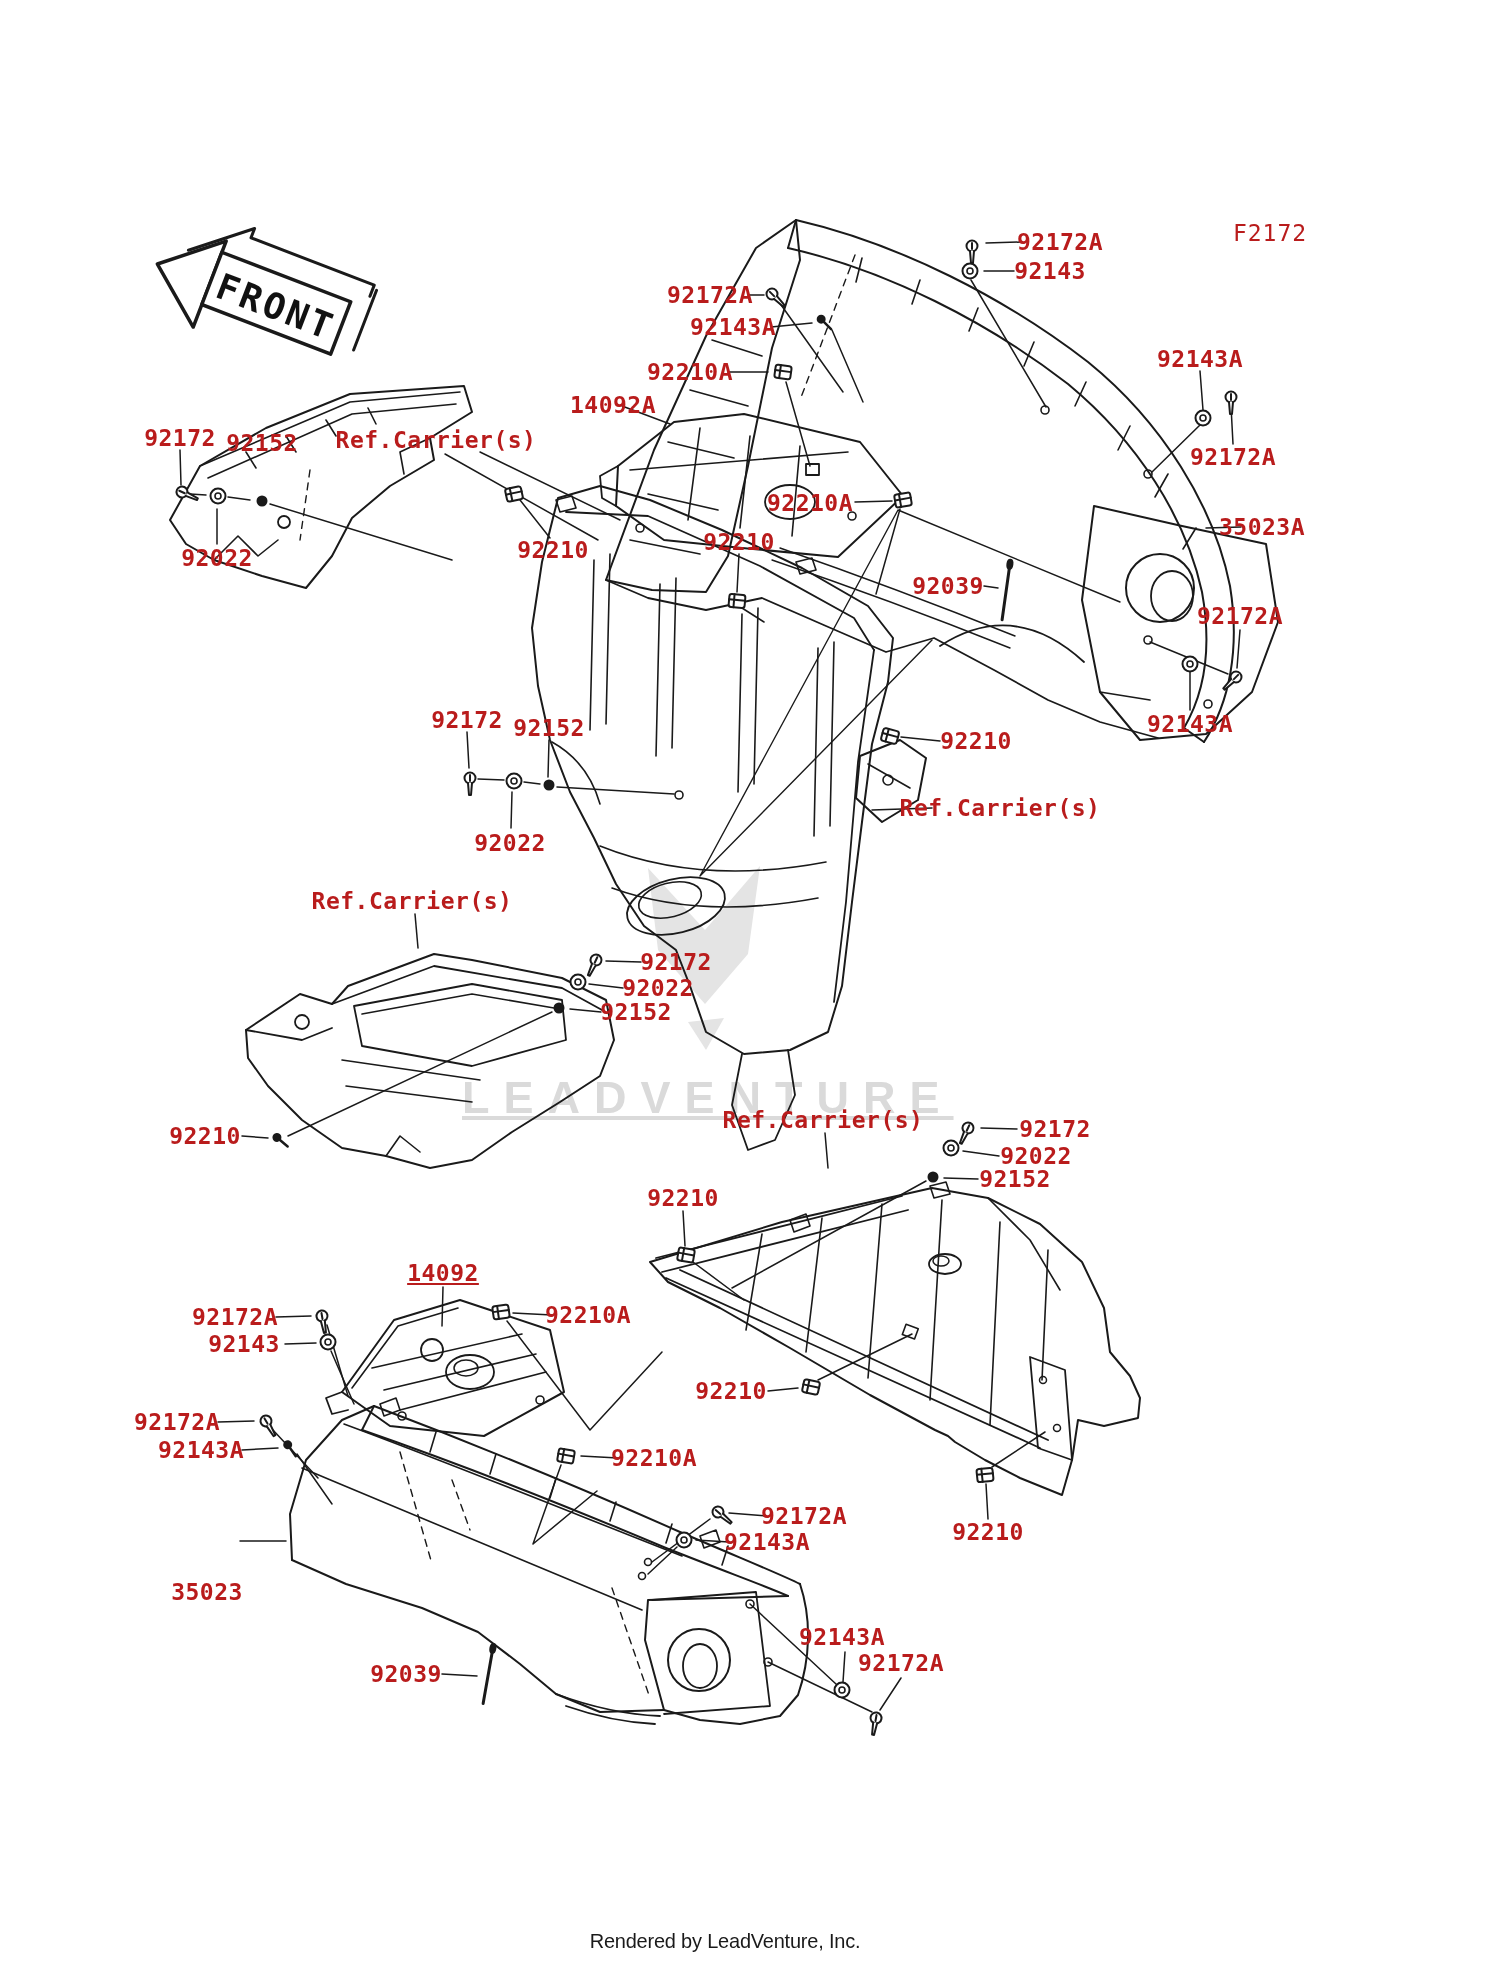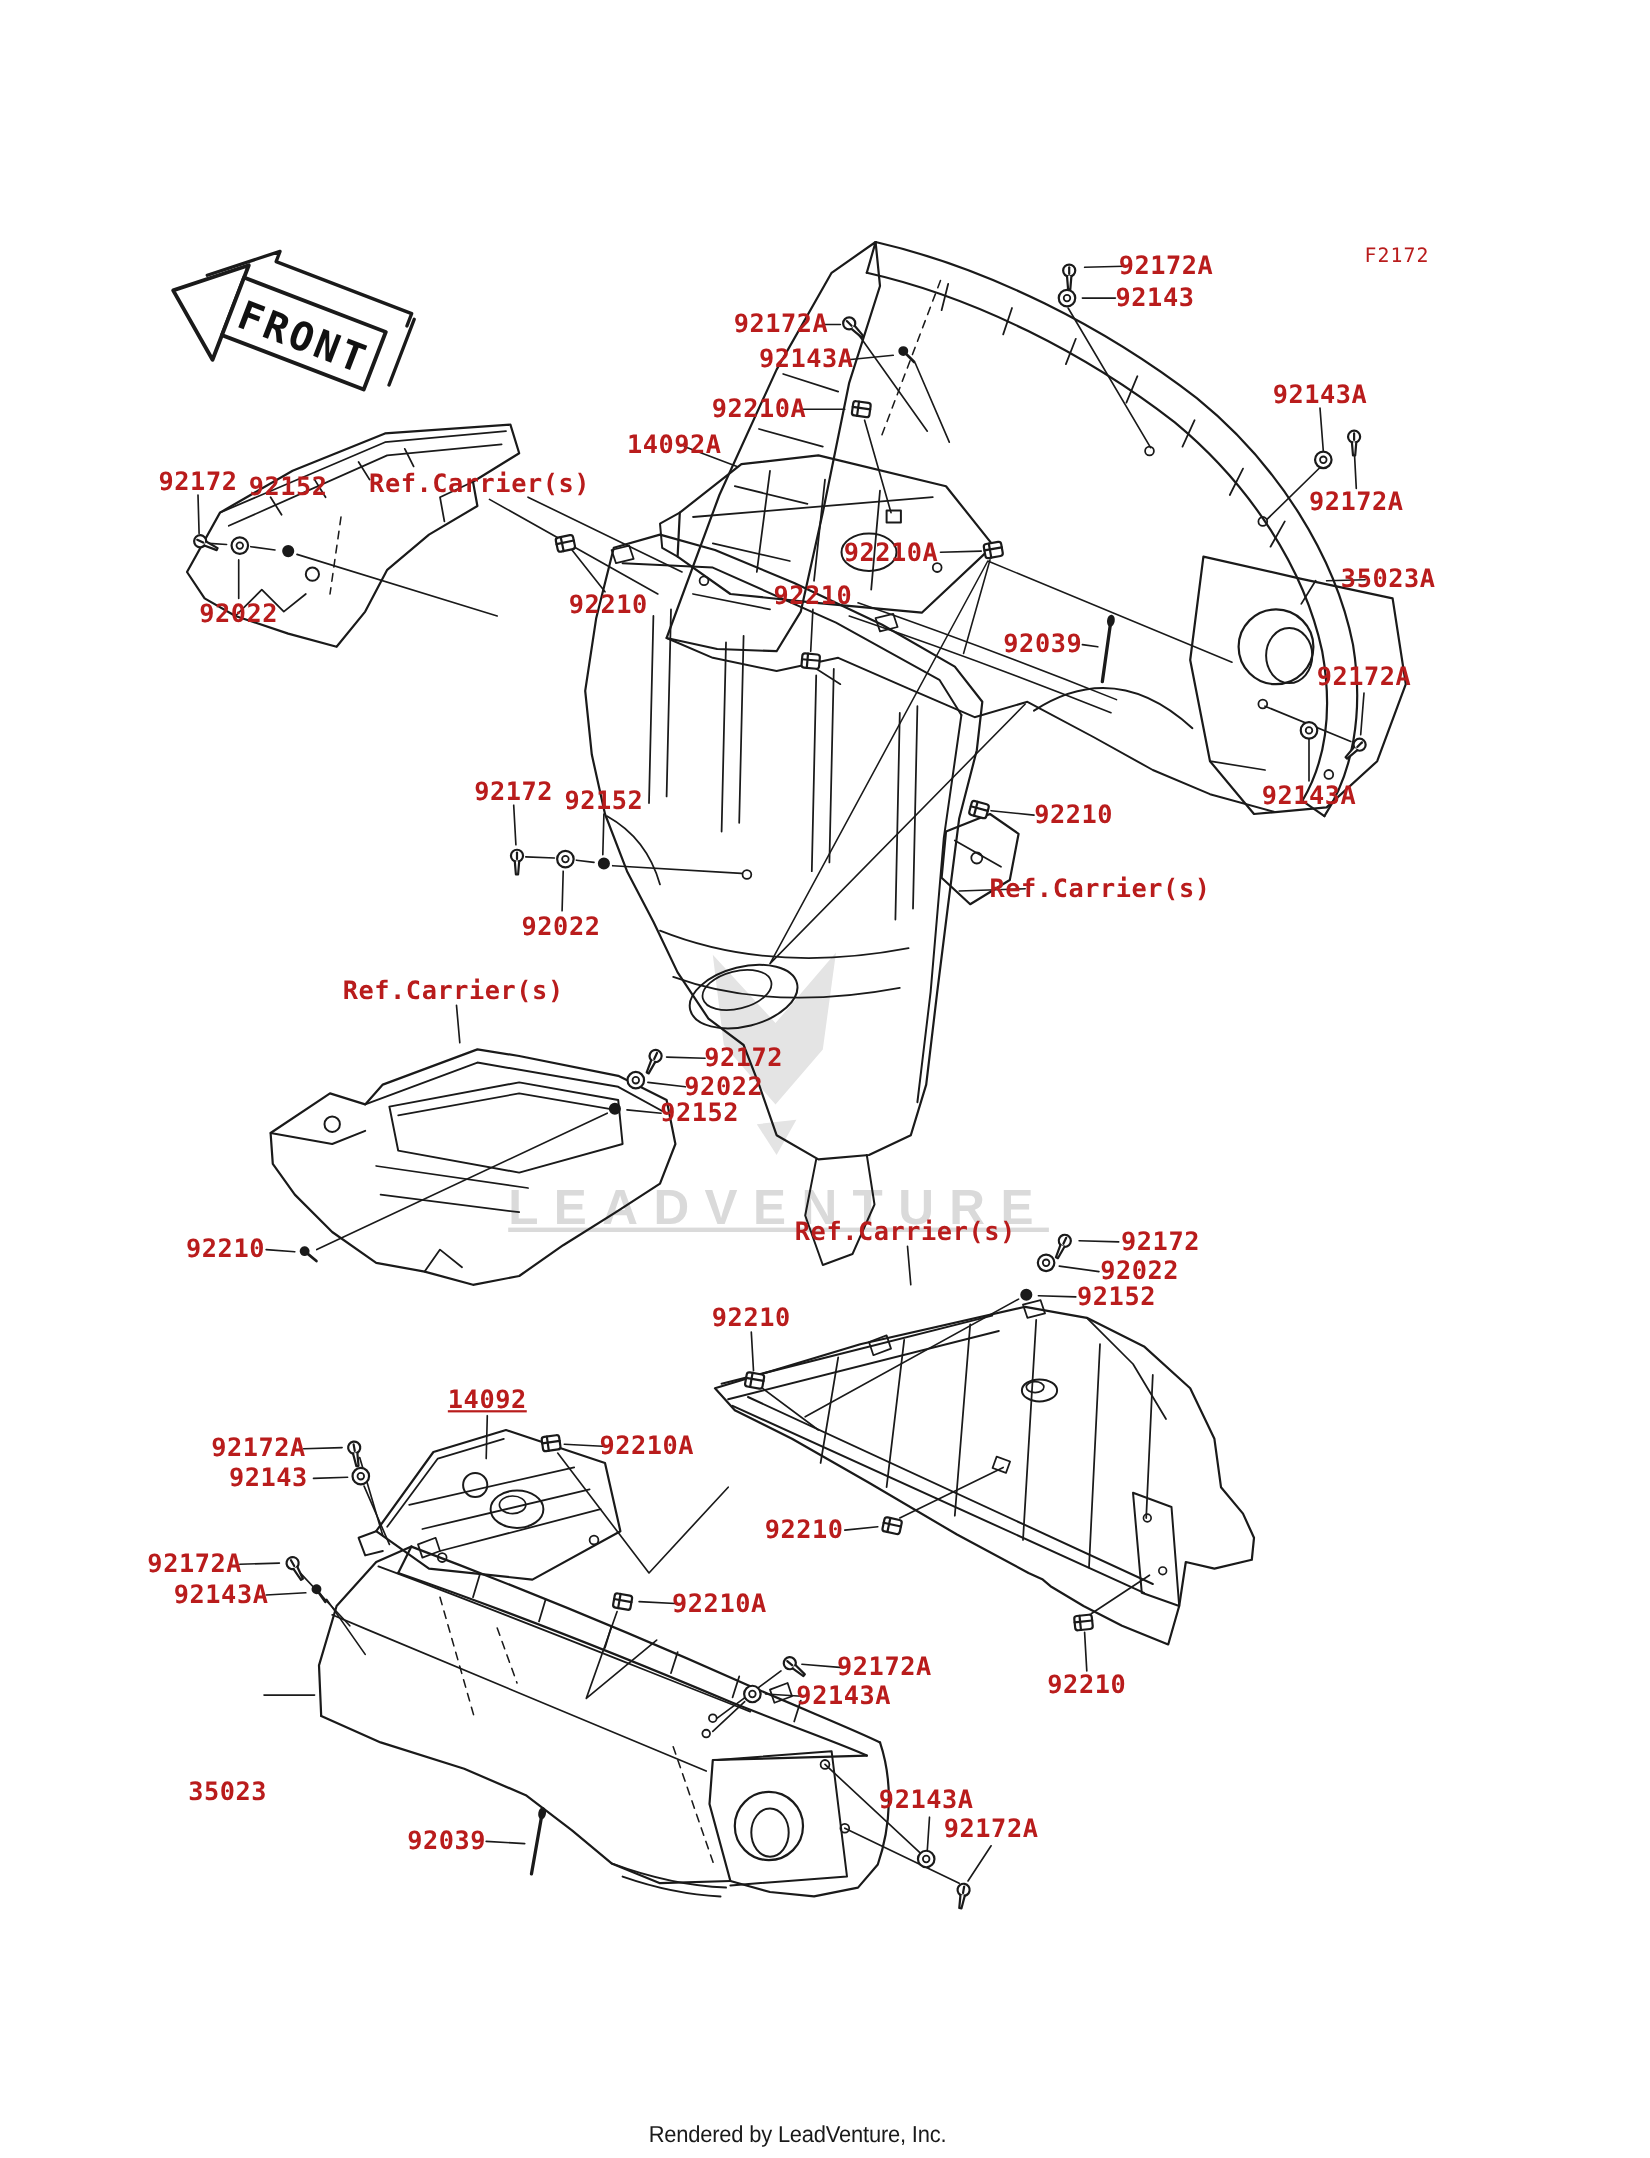--- a/index.html
+++ b/index.html
@@ -2,21 +2,21 @@
 <html><head>
 <meta charset="utf-8">
 <style>
   html,body{margin:0;padding:0;background:#ffffff;}
   .page{position:relative;width:1500px;height:1962px;background:#ffffff;overflow:hidden;
         font-family:"DejaVu Sans Mono",monospace;}
   .page svg{position:absolute;left:0;top:0;}
   .labels{position:absolute;left:0;top:0;width:100%;height:100%;pointer-events:none;}
   .label{position:absolute;transform:translate(-50%,-50%);white-space:nowrap;
          font:bold 23px "DejaVu Sans Mono",monospace;color:#b91c1c;letter-spacing:.5px;}
-  .label.code{font-weight:normal;font-size:18px;letter-spacing:1px;}
+  .label.code{font-weight:normal;font-size:23px;letter-spacing:1px;}
   .watermark-text{position:absolute;left:462px;top:1072px;color:#dadada;
          font:bold 45px "Liberation Sans",sans-serif;letter-spacing:14px;text-decoration:underline;}
   .footer{position:absolute;left:725px;top:1929px;transform:translate(-50%,0) scaleX(.95);
          font:21px "Liberation Sans",sans-serif;color:#1a1a1a;letter-spacing:-0.2px;}
 </style>
 </head>
 <body>
 
 <div class="page">
 
@@ -312,21 +312,21 @@
       <div class="label part" style="left: 683px; top: 1198px;">92210</div>
       <div class="label part" style="left: 443px; top: 1273px; text-decoration: underline;">14092</div>
       <div class="label part" style="left: 588px; top: 1315px;">92210A</div>
       <div class="label part" style="left: 235px; top: 1317px;">92172A</div>
       <div class="label part" style="left: 244px; top: 1344px;">92143</div>
       <div class="label part" style="left: 731px; top: 1391px;">92210</div>
       <div class="label part" style="left: 177px; top: 1422px;">92172A</div>
       <div class="label part" style="left: 201px; top: 1450px;">92143A</div>
       <div class="label part" style="left: 654px; top: 1458px;">92210A</div>
       <div class="label part" style="left: 988px; top: 1532px;">92210</div>
-      <div class="label part" style="left: 207px; top: 1629px;">35023</div>
+      <div class="label part" style="left: 207px; top: 1592px;">35023</div>
       <div class="label part" style="left: 804px; top: 1516px;">92172A</div>
       <div class="label part" style="left: 767px; top: 1542px;">92143A</div>
       <div class="label part" style="left: 842px; top: 1637px;">92143A</div>
       <div class="label part" style="left: 901px; top: 1663px;">92172A</div>
       <div class="label part" style="left: 406px; top: 1674px;">92039</div>
     </div>
 
   <div class="footer">Rendered by LeadVenture, Inc.</div>
 </div>
 

